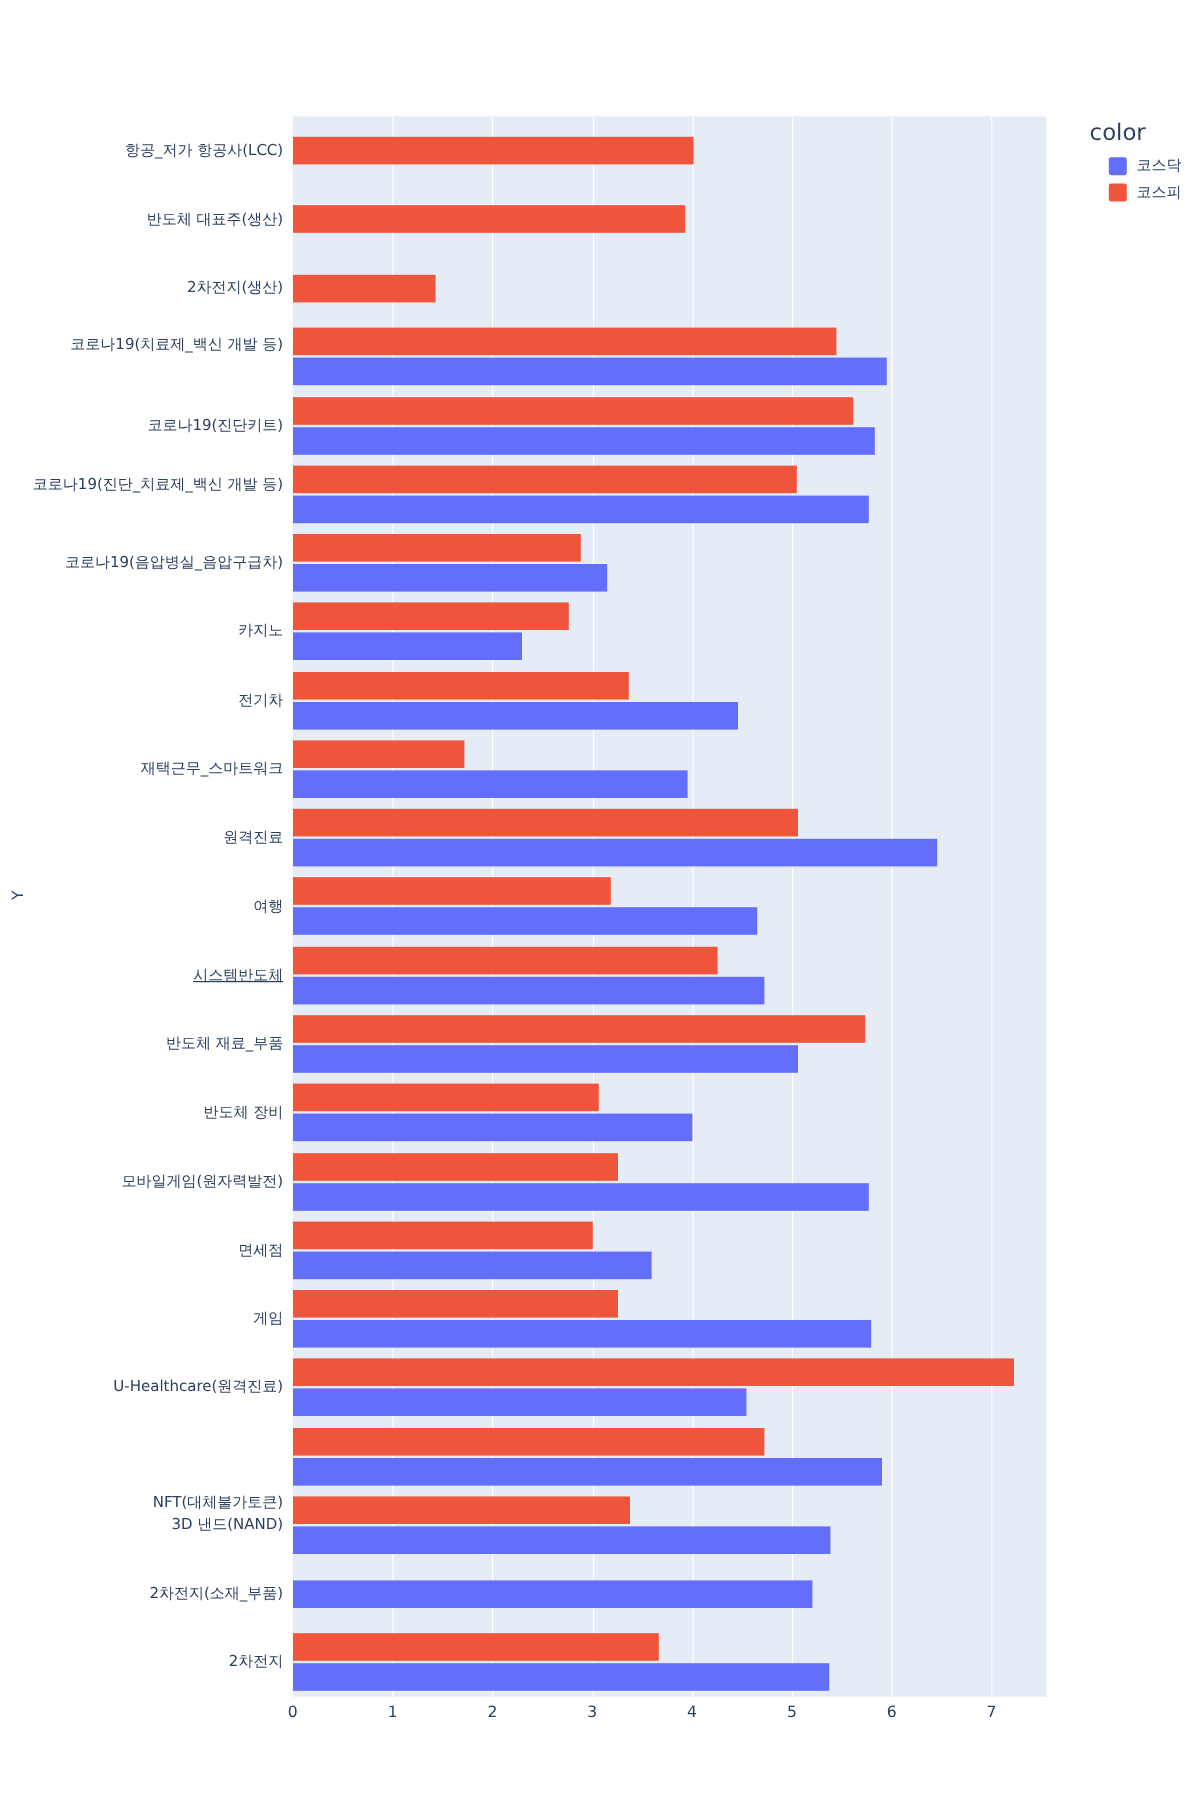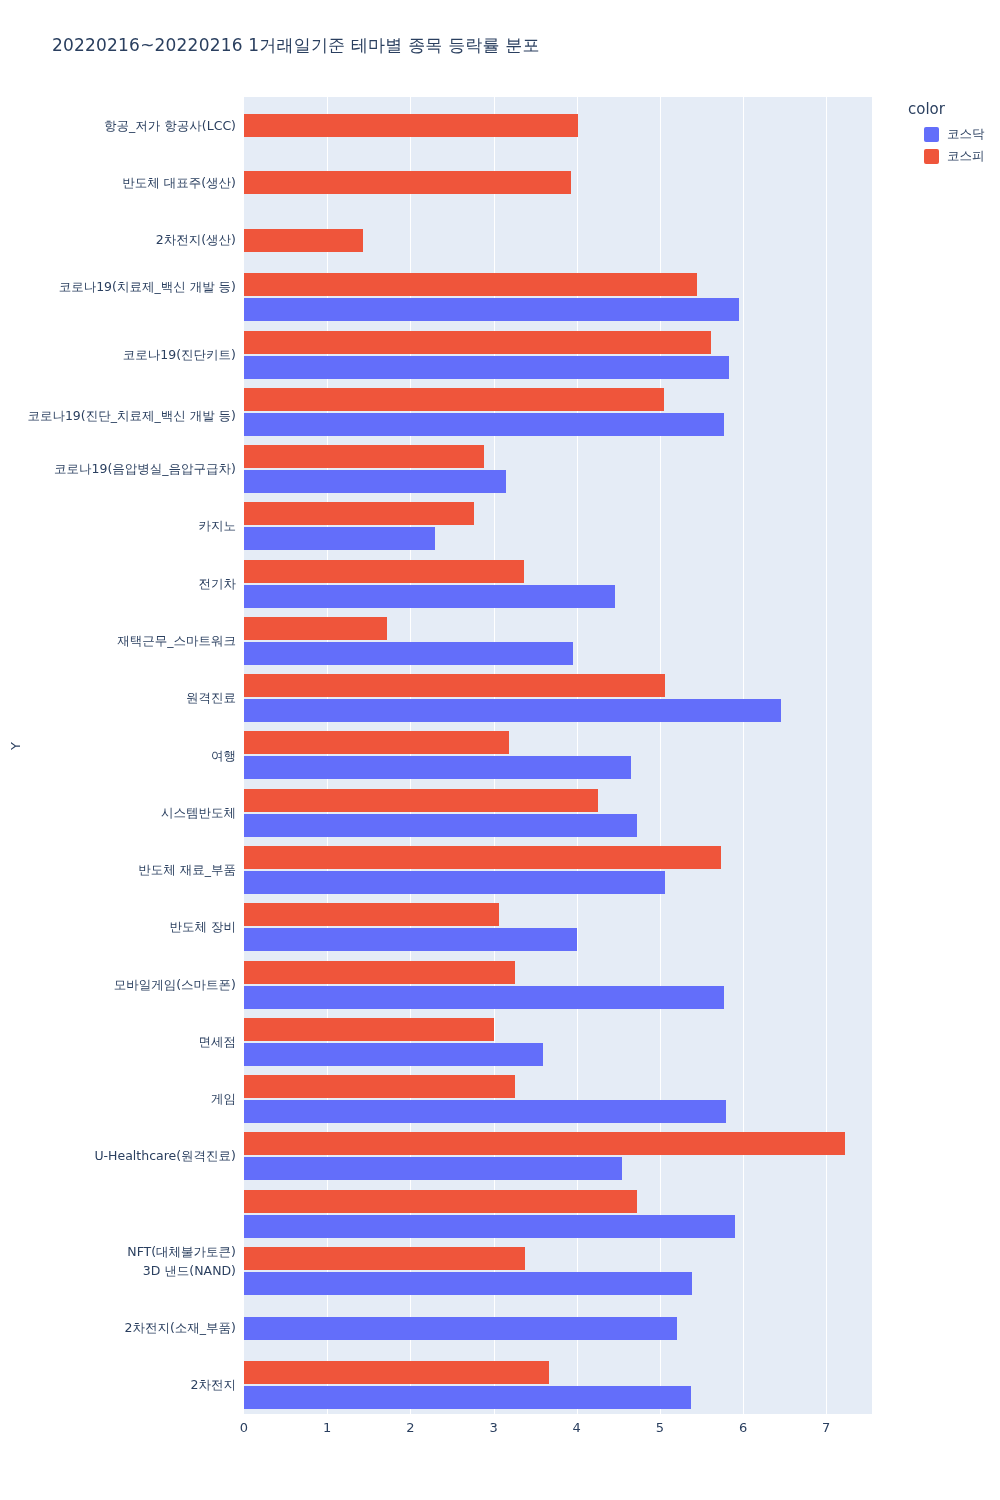--- a/index.html
+++ b/index.html
@@ -136,21 +136,21 @@
   }
 
   
   .legend {
     position: absolute;
     left: 908px;
     top: 100px;
     width: 90px;
   }
   .legend-title {
-    font-size: 15px;
+    font-size: 19px;
     color: #2a3f5f;
     margin-bottom: 8px;
   }
   .legend-item {
     display: flex;
     align-items: center;
     margin-bottom: 5px;
     margin-left: 16px;
   }
   .legend-swatch {
@@ -164,41 +164,40 @@
     font-size: 12.5px;
     color: #2a3f5f;
     white-space: nowrap;
   }
 </style>
 </head>
 <body>
 
 <div id="chart-root">
 
-  <div class="chart-title">20220216~20220216 1거래일기준 테마별 종목 등락률 분포</div>
 
   <div class="y-axis-title">Y</div>
 
   <div class="y-labels-col" id="y-labels">
       <div class="y-tick-label" style="top: 28.6304px;">항공_저가 항공사(LCC)</div>
       <div class="y-tick-label" style="top: 85.8913px;">반도체 대표주(생산)</div>
       <div class="y-tick-label" style="top: 143.152px;">2차전지(생산)</div>
       <div class="y-tick-label" style="top: 190px;">코로나19(치료제_백신 개발 등)</div>
       <div class="y-tick-label" style="top: 257.674px;">코로나19(진단키트)</div>
-      <div class="y-tick-label" style="top: 319px;">코로나19(진단_치료제_백신 개발 등)</div>
+      <div class="y-tick-label" style="top: 307px;">코로나19(진단_치료제_백신 개발 등)</div>
       <div class="y-tick-label" style="top: 372.196px;">코로나19(음압병실_음압구급차)</div>
       <div class="y-tick-label" style="top: 429.457px;">카지노</div>
       <div class="y-tick-label" style="top: 486.717px;">전기차</div>
       <div class="y-tick-label" style="top: 543.978px;">재택근무_스마트워크</div>
       <div class="y-tick-label" style="top: 601.239px;">원격진료</div>
       <div class="y-tick-label" style="top: 658.5px;">여행</div>
-      <div class="y-tick-label" style="top: 715.761px;">시스템반도체</div>
+      <div class="y-tick-label" style="top: 715.761px; text-decoration: underline;">시스템반도체</div>
       <div class="y-tick-label" style="top: 773.022px;">반도체 재료_부품</div>
       <div class="y-tick-label" style="top: 830.283px; text-align: right;">반도체 장비</div>
-      <div class="y-tick-label" style="top: 887.543px;">모바일게임(스마트폰)</div>
+      <div class="y-tick-label" style="top: 887.543px;">모바일게임(원자력발전)</div>
       <div class="y-tick-label" style="top: 944.804px;">면세점</div>
       <div class="y-tick-label" style="top: 1002.07px;">게임</div>
       <div class="y-tick-label" style="top: 1059.33px;">U-Healthcare(원격진료)</div>
       <div class="y-tick-label" style="top: 1155px;">NFT(대체불가토큰)</div>
       <div class="y-tick-label" style="top: 1173.85px;">3D 낸드(NAND)</div>
       <div class="y-tick-label" style="top: 1231.11px;">2차전지(소재_부품)</div>
       <div class="y-tick-label" style="top: 1288.37px;">2차전지</div>
     </div>
 
   <div class="plot-area">

